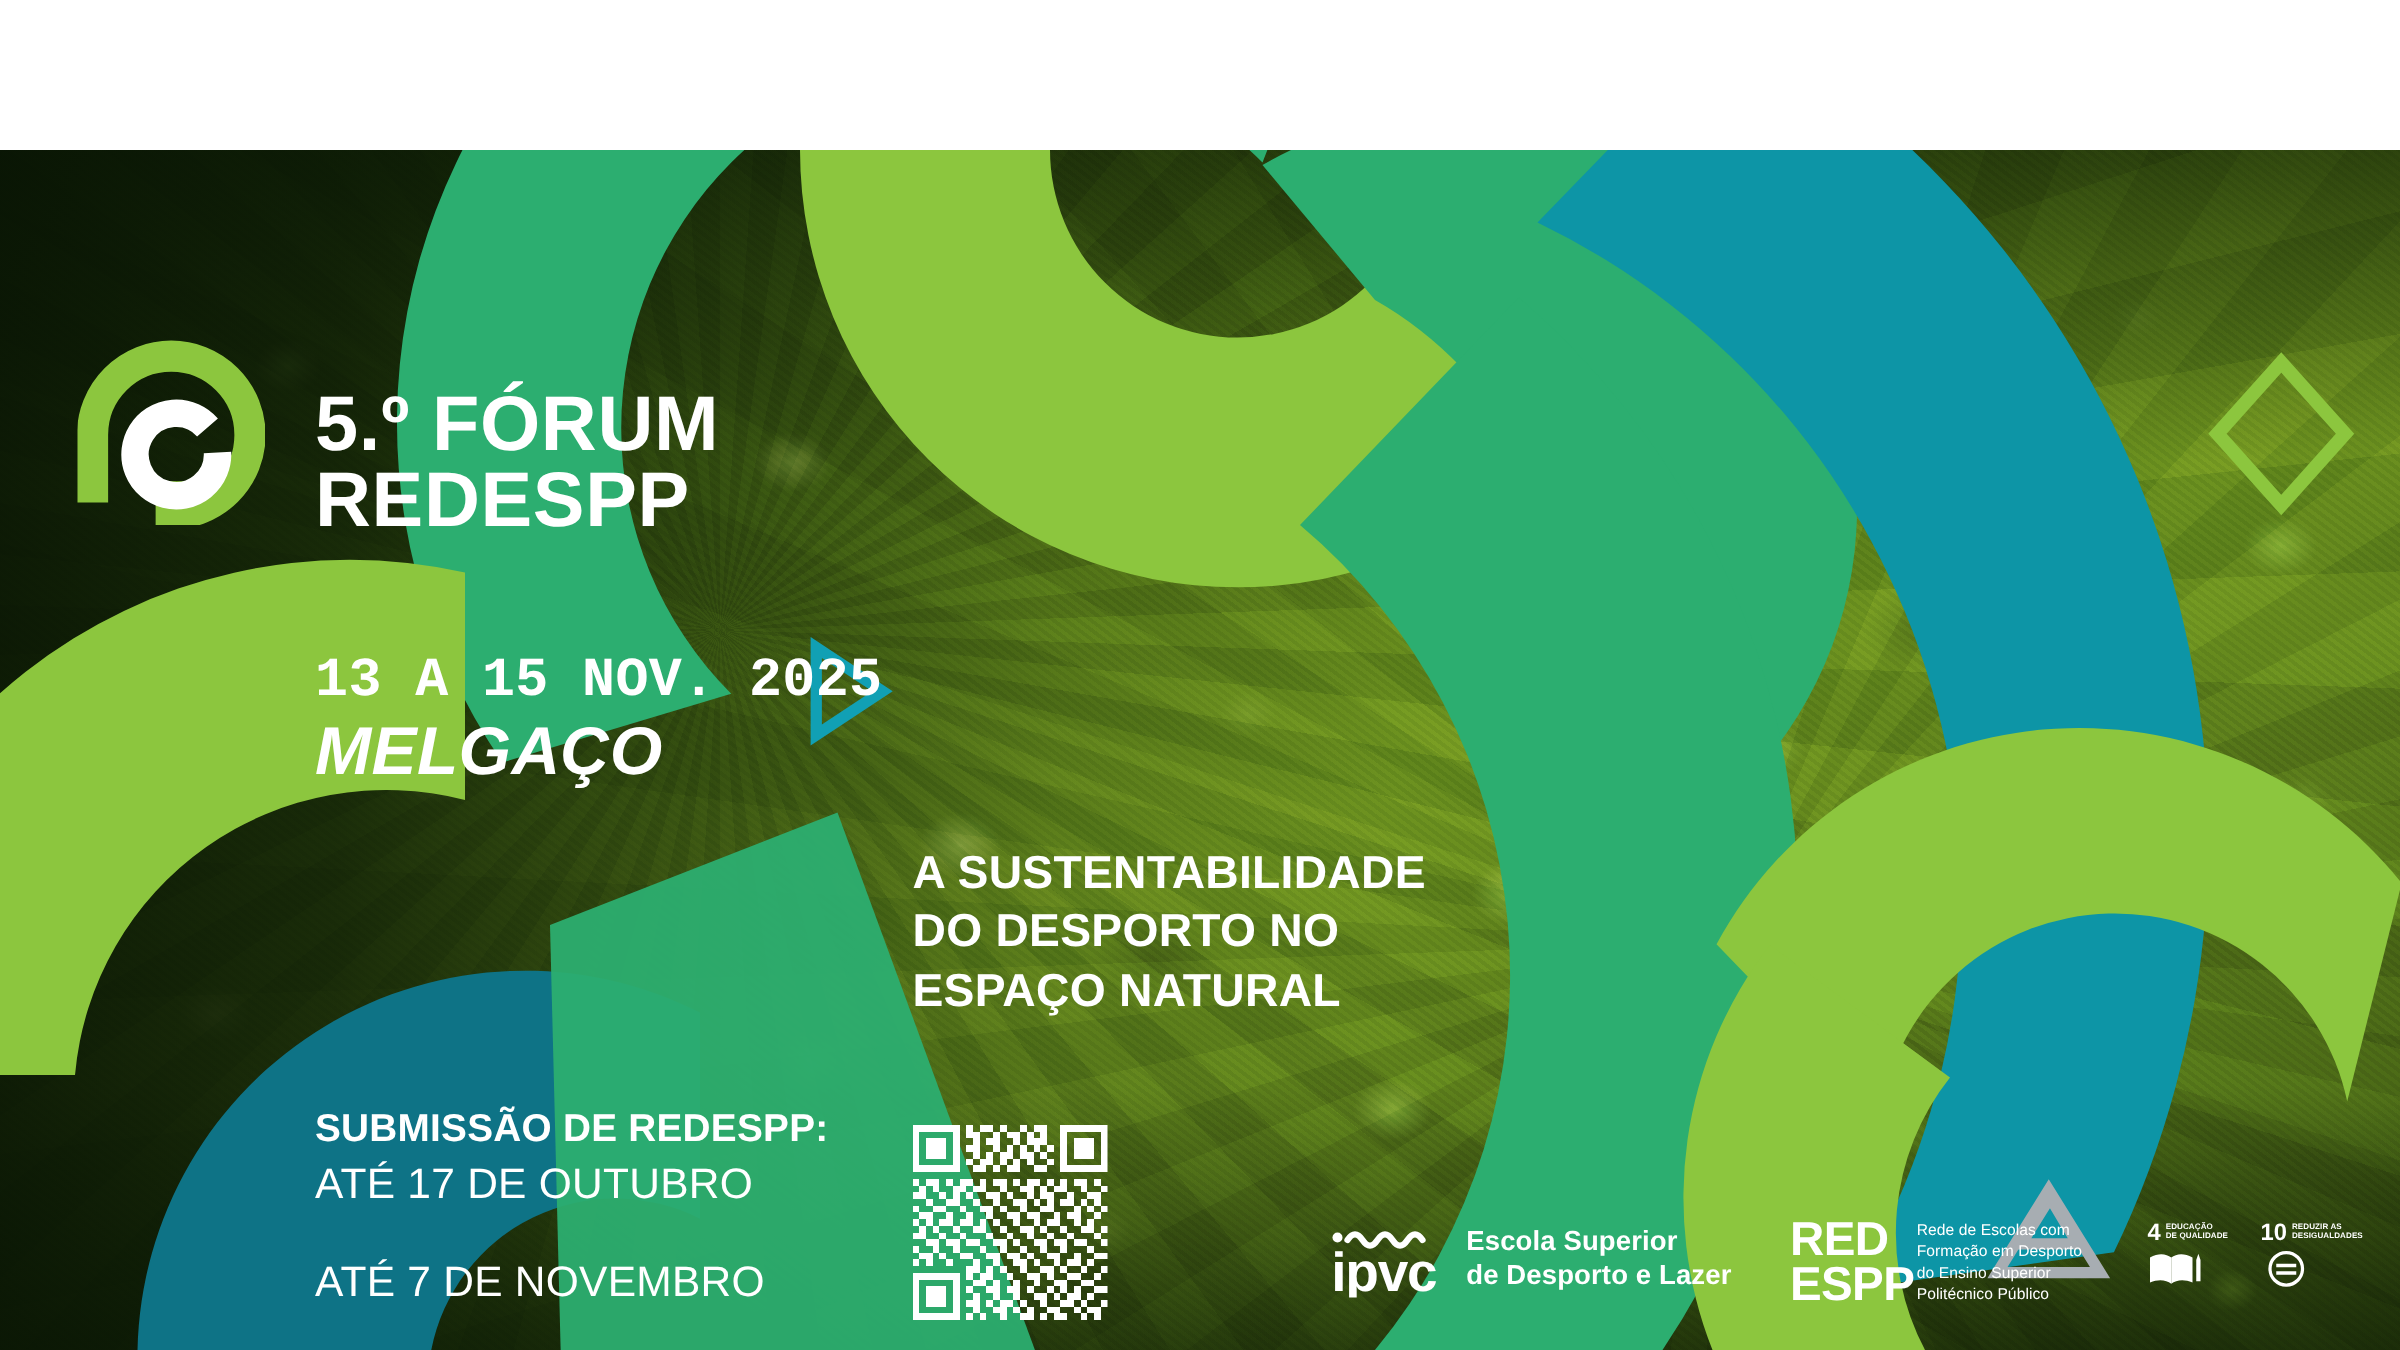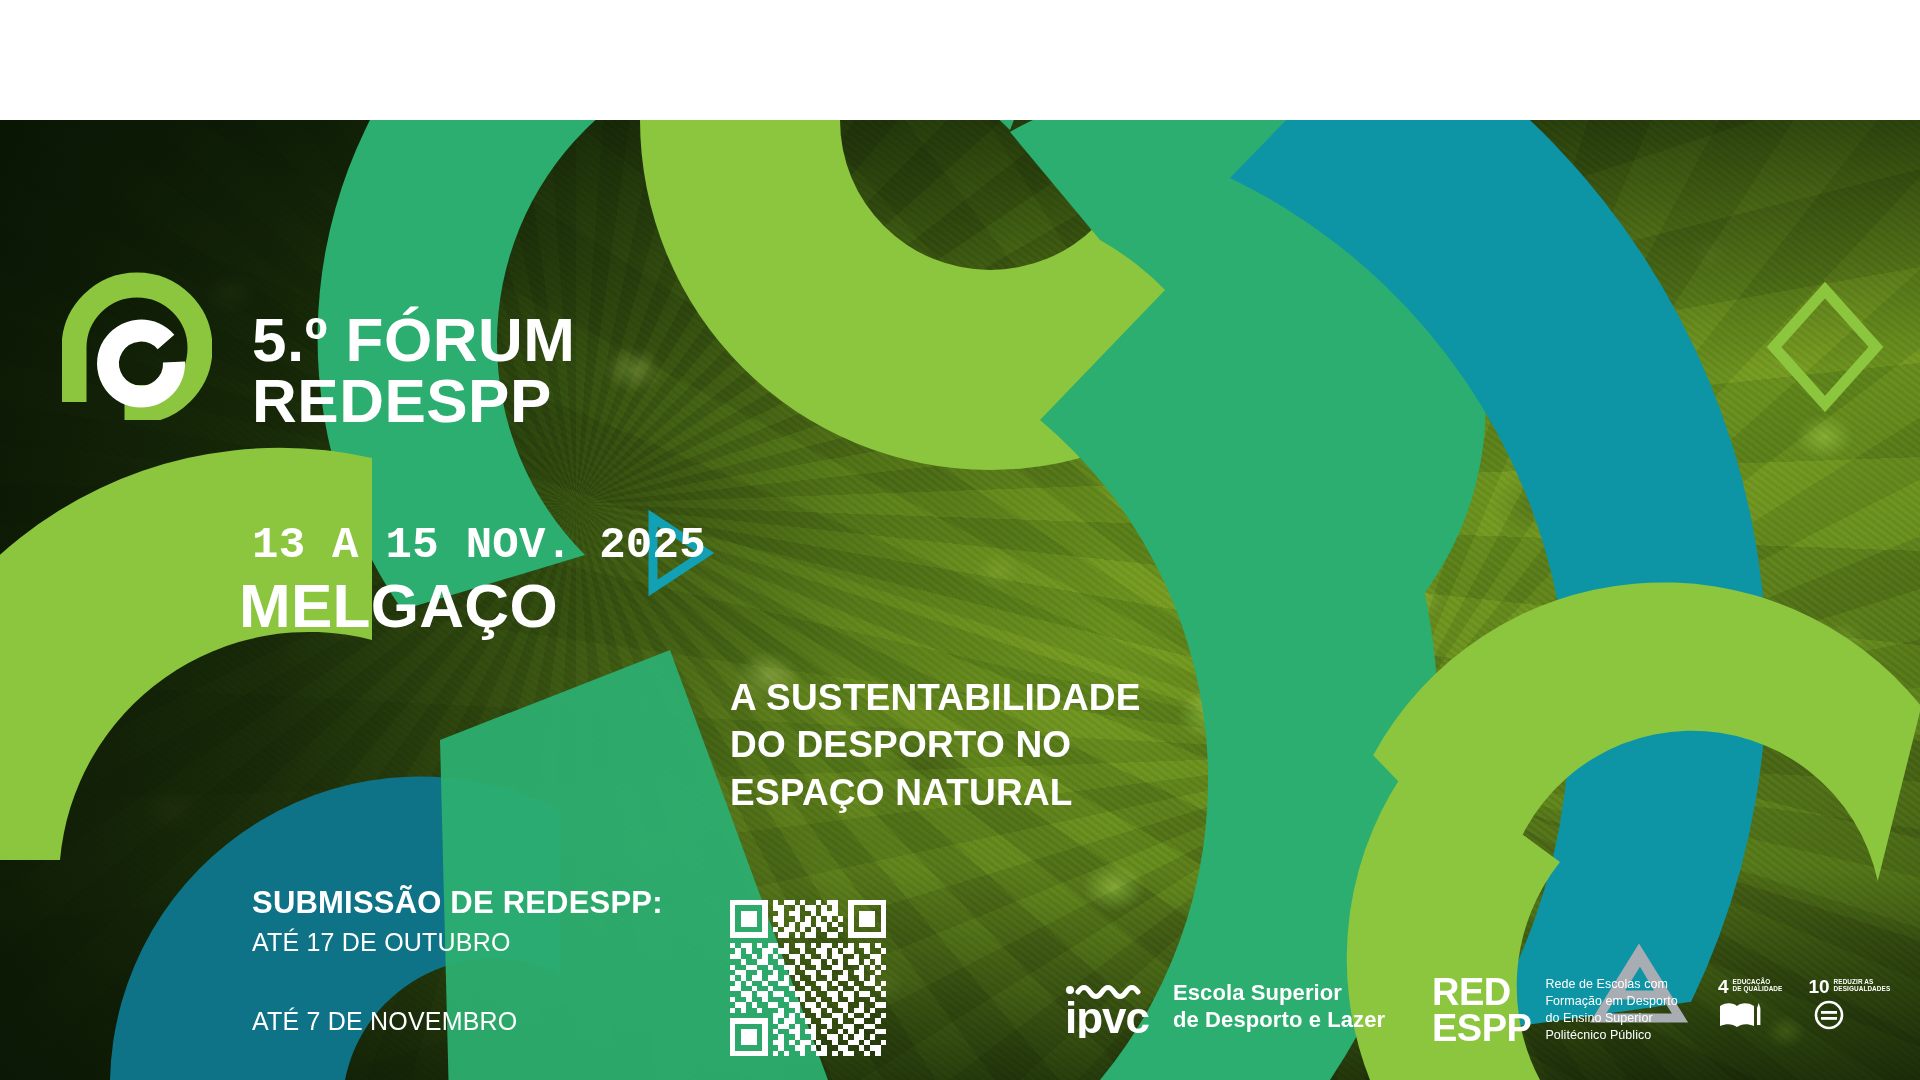--- a/index.html
+++ b/index.html
@@ -83,43 +83,43 @@
   .event-title{
     position:absolute; left:252px; top:190px;
     color:#ffffff; font-weight:bold; font-size:62px; line-height:0.98;
     letter-spacing:.5px; text-transform:uppercase; white-space:pre-line;
   }
   .date-line{
     position:absolute; left:252px; top:400px;
     color:#ffffff; font-weight:bold; font-size:44px; letter-spacing:.3px;font-family:Liberation Mono, monospace;
   }
   .city-line{
-    position:absolute; left:239px; top:450px;
-    color:#ffffff; font-weight:bold; font-size:62px; letter-spacing:.3px;
+    position:absolute; left:252px; top:450px;
+    color:#ffffff; font-weight:bold; font-size:54px; letter-spacing:.3px;font-style:italic;
   }
   .theme{
     position:absolute; left:730px; top:508px; width:520px;
     color:#ffffff; font-weight:bold; font-size:37px; line-height:1.28;
     letter-spacing:.2px; white-space:pre-line;margin-top:46px;
   }
   .deadline{ position:absolute; color:#ffffff; }
   .deadline .dl-label{ font-weight:bold; font-size:31px; letter-spacing:.2px; display:block; }
-  .deadline .dl-value{ font-weight:normal; font-size:25px; letter-spacing:.2px; display:block; margin-top:7px; }
+  .deadline .dl-value{ font-weight:normal; font-size:34px; letter-spacing:.2px; display:block; margin-top:7px; }
   #dl-abstracts{ left:252px; top:765px; }
   #dl-registration{ left:252px; top:880px; }
 
   
   .qr{ position:absolute; left:730px; top:780px; width:156px; height:156px; z-index:45; }
 
   
   .footer{ position:absolute; left:0; bottom:22px; width:1920px; height:86px; z-index:50; }
   .ipvc{ position:absolute; left:1065px; top:4px; display:flex; align-items:center; gap:16px; }
   .ipvc-word{ width:92px; height:62px; }
   .ipvc-text{ color:#fff; font-weight:bold; font-size:22px; line-height:1.22; white-space:pre-line; letter-spacing:.1px; }
-  .redespp{ position:absolute; left:1432px; top:2px; display:flex; align-items:center; gap:14px; }
+  .redespp{ position:absolute; left:1432px; top:2px; display:flex; align-items:center; gap:2px; }
   .redespp-word{ color:#fff; font-weight:bold; font-size:38px; line-height:.95; letter-spacing:-.5px; white-space:pre-line; }
   .redespp-sub{ color:#fff; font-size:12.5px; line-height:1.38; white-space:pre-line; letter-spacing:.05px; }
   .sdgs{ position:absolute; left:1718px; top:6px; display:flex; gap:26px; }
   .sdg{ display:flex; flex-direction:column; gap:3px; }
   .sdg-head{ display:flex; align-items:flex-start; gap:4px; }
   .sdg-num{ color:#fff; font-weight:bold; font-size:19px; line-height:.9; }
   .sdg-label{ color:#fff; font-weight:bold; font-size:6.4px; line-height:1.12; white-space:pre-line; letter-spacing:.1px; }
   .sdg-icon{ margin-top:2px; }
 </style>
 </head>

